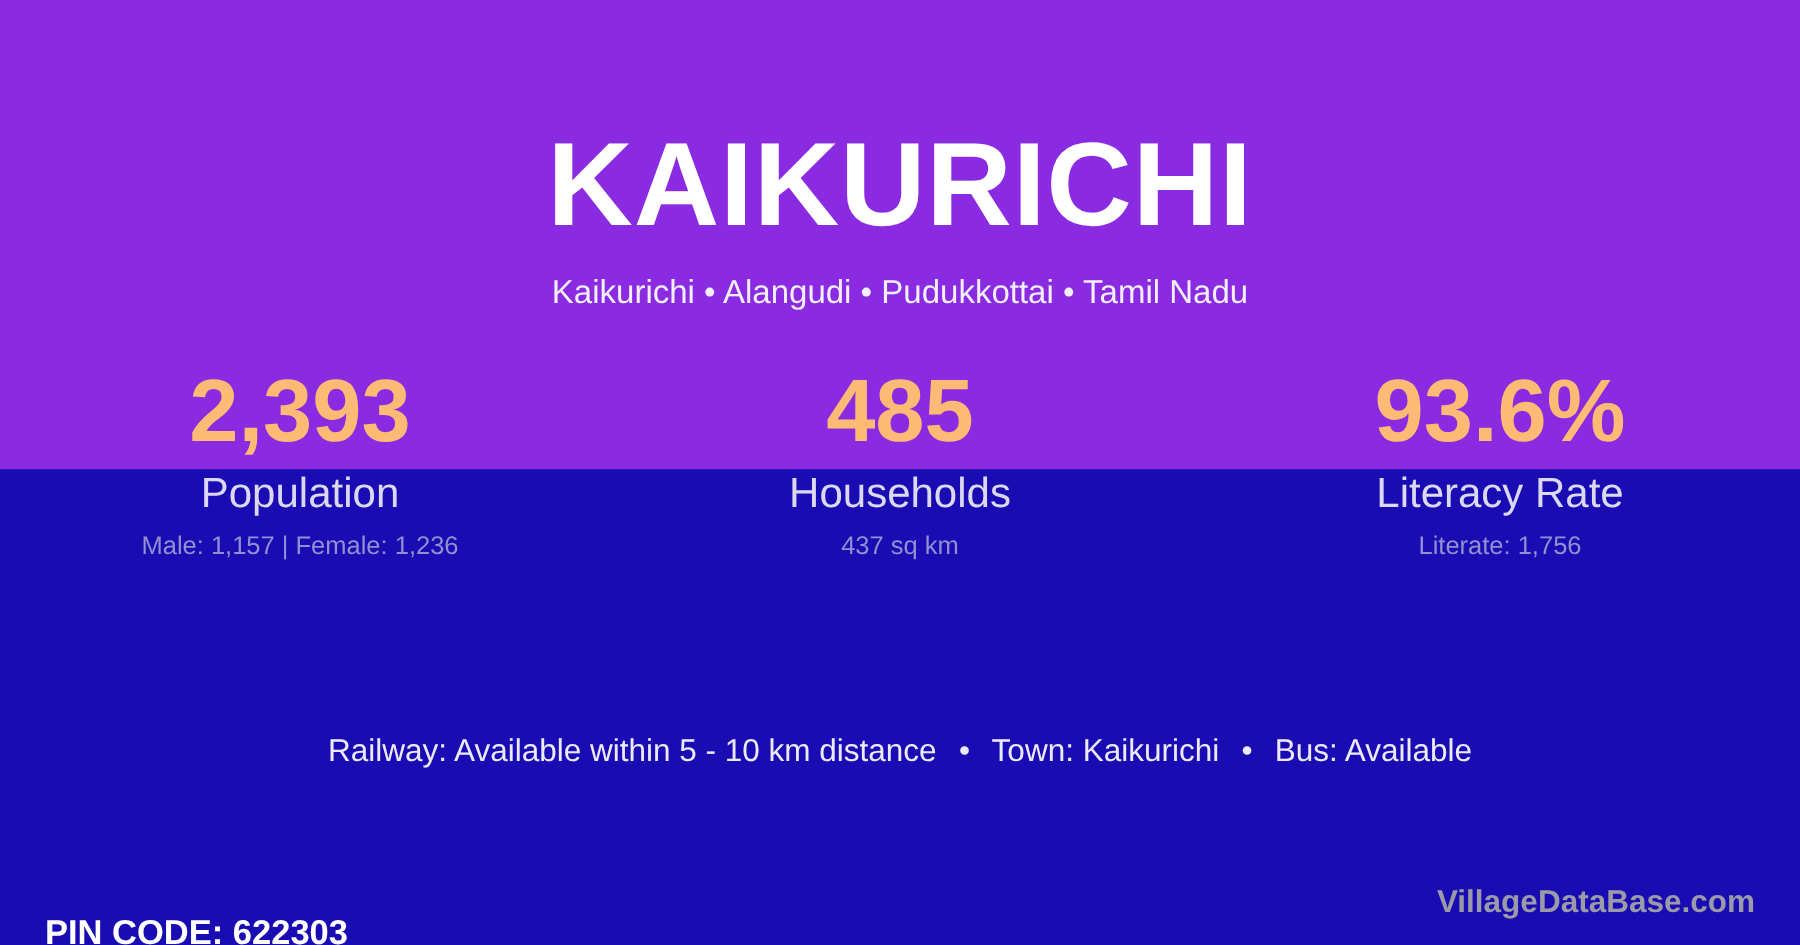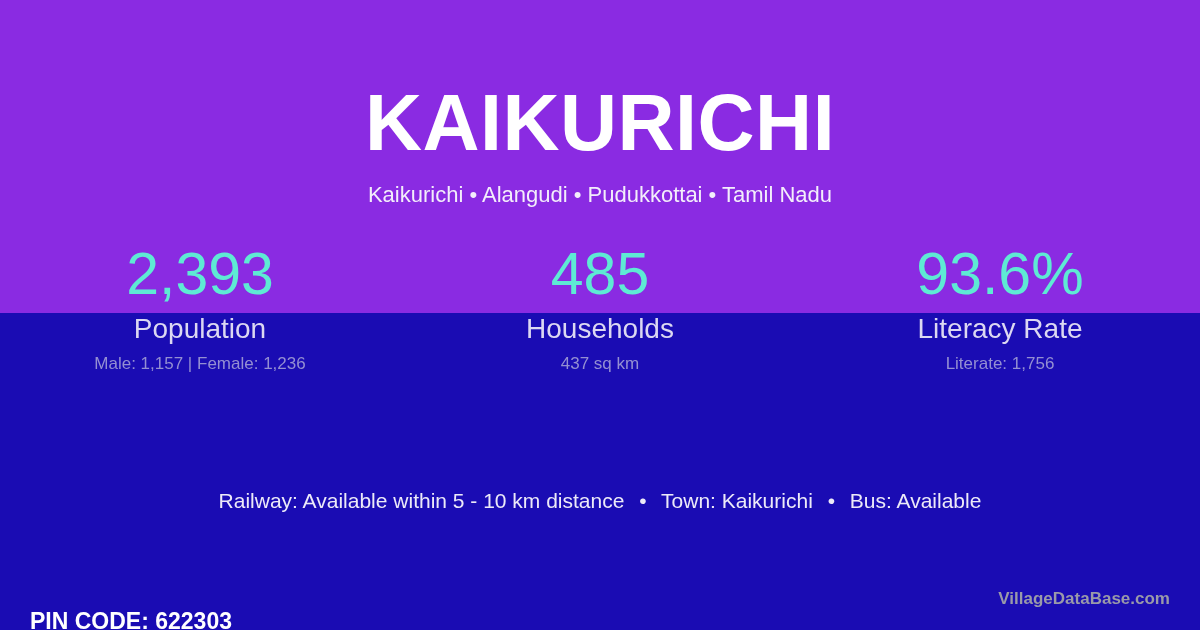--- a/index.html
+++ b/index.html
@@ -71,23 +71,23 @@
     left: 0; top: 245px;
     width: 1200px;
     display: flex;
   }
   .stat-col {
     flex: 1 1 0;
     text-align: center;
   }
   .stat-value {
     font-size: 59px;
-    font-weight: normal;
+    font-weight: bold;
     line-height: 1;
-    color: #5eead4;
+    color: #fdba74;
     height: 62px;
     white-space: nowrap;
   }
   .stat-label {
     font-size: 28px;
     font-weight: normal;
     line-height: 1.15;
     color: #dcd8f2;
     margin-top: 6px;
     white-space: nowrap;
@@ -125,21 +125,21 @@
     left: 30px; top: 608px;
     font-size: 23px;
     font-weight: bold;
     line-height: 1.2;
     color: #ffffff;
     white-space: nowrap;
   }
   #site-brand {
     position: absolute;
     right: 30px; top: 589px;
-    font-size: 17px;
+    font-size: 21px;
     font-weight: bold;
     line-height: 1.2;
     color: #9a9aa9;
     white-space: nowrap;
   }
 </style>
 </head>
 <body>
 
 <div id="card">

